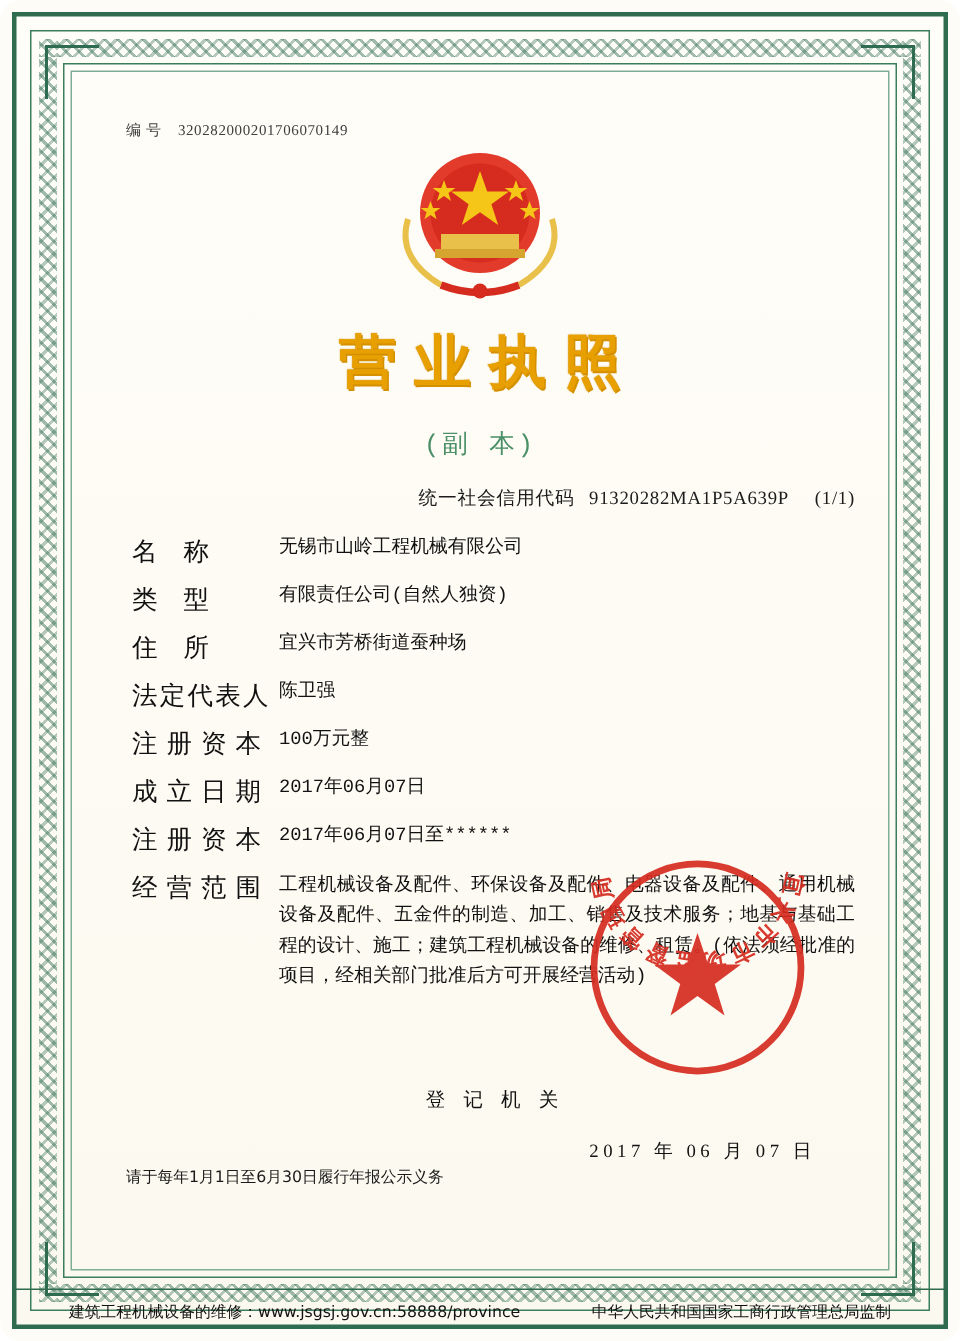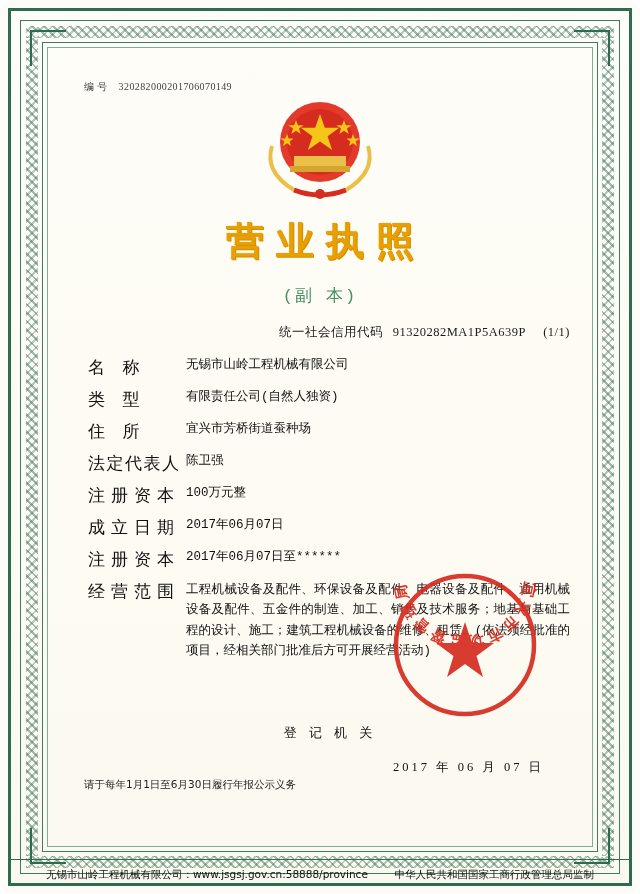--- a/index.html
+++ b/index.html
@@ -377,17 +377,17 @@
       <span>07</span>
       <span>日</span>
     </div>
 
     <div class="footnote">请于每年1月1日至6月30日履行年报公示义务</div>
 
   </div>
 
   <div class="bottom-sep"></div>
   <div class="bottom-strip">
-    <span class="left">无锡市山岭工程机械有限公司：www.jsgsj.gov.cn:58888/province</span>
+    <span class="left">建筑工程机械设备的维修：www.jsgsj.gov.cn:58888/province</span>
     <span class="right">中华人民共和国国家工商行政管理总局监制</span>
   </div>
 
 </div>
 
 </body></html>

